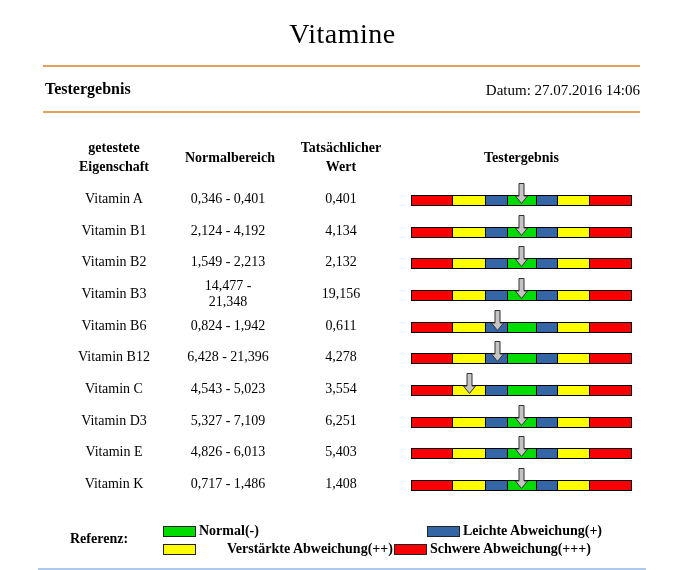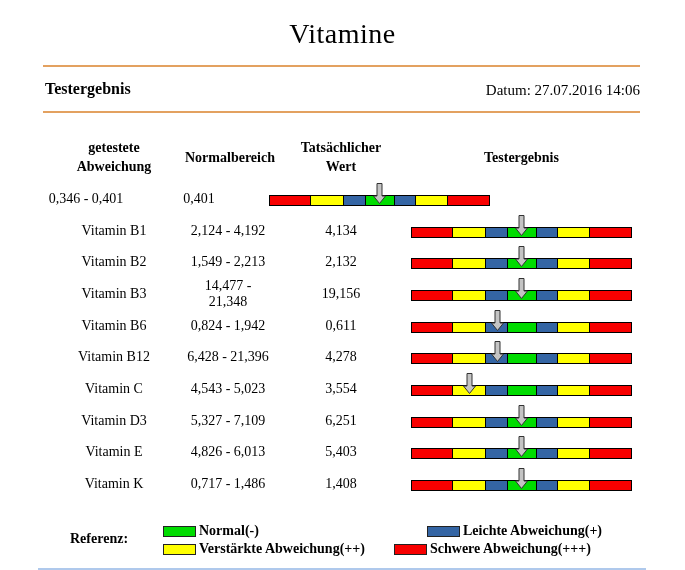--- a/index.html
+++ b/index.html
@@ -32,55 +32,56 @@
   }
   .seg{height:100%;border-right:1px solid #000;box-sizing:border-box;}
   .seg:last-child{border-right:none;}
   .arrow{position:absolute;top:-13px;width:13px;height:21px;}
   .legend{position:absolute;left:43px;top:521px;width:597px;height:38px;font-size:14px;font-weight:bold;}
   .legend-label{position:absolute;left:27px;top:10px;}
   .legend-item{position:absolute;display:flex;align-items:center;white-space:nowrap;}
   .legend-item .swatch{width:33px;height:11px;border:1px solid #222;box-sizing:border-box;margin-right:3px;flex:0 0 33px;}
   .li-a1{left:120px;top:2px;}
   .li-b1{left:351px;top:2px;padding-left:33px;}
-  .li-a2{left:120px;top:20px;}
+  .li-a2{left:120px;top:20px;gap:28px;}
   .li-b2{left:351px;top:20px;}
   .bottom-line{position:absolute;left:38px;bottom:0px;width:608px;height:2px;background:#AFC9EC;}
 </style>
 </head>
 <body>
 
 <div class="title">Vitamine</div>
 
 <div class="rule rule-1"></div>
 
 <div class="report-heading">Testergebnis</div>
 <div class="report-date">Datum: 27.07.2016 14:06</div>
 
 <div class="rule rule-2"></div>
 
 <div class="tablewrap">
   <div class="hdr-row">
     <div class="c1">
       <div>getestete</div>
-      <div>Abweichung</div>
+      <div>Eigenschaft</div>
     </div>
     <div class="c2">Normalbereich</div>
     <div class="c3">
       <div>Tatsächlicher</div>
       <div>Wert</div>
     </div>
     <div class="c4">
       <div class="hdr-result">Testergebnis</div>
     </div>
   </div>
 </div>
 
 <div class="rows">
   <div class="trow">
+    <div class="c1 cell-name">Vitamin A</div>
     <div class="c2 cell-range">0,346 - 0,401</div>
     <div class="c3 cell-value">0,401</div>
     <div class="c4">
       <div class="bar">
         <svg class="arrow" viewBox="0 0 13 21" style="left: calc(50% - 6.5px);">
           <polygon points="4,0.5 9,0.5 9,13 12.5,13 6.5,20.5 0.5,13 4,13" fill="#C4C4C4" stroke="#333333" stroke-width="1"></polygon>
         </svg>
       <div class="seg" style="width: 18.6%; background: rgb(248, 0, 0);"></div>
           <div class="seg" style="width: 15.4%; background: rgb(255, 255, 0);"></div>
           <div class="seg" style="width: 9.8%; background: rgb(52, 101, 164);"></div>

